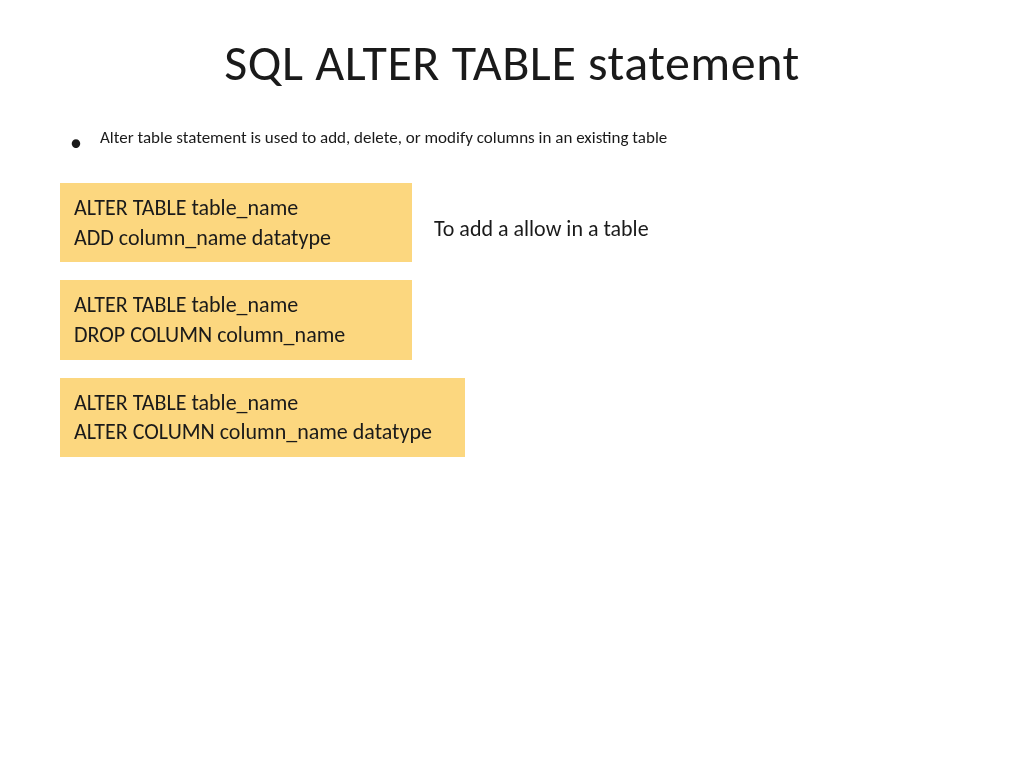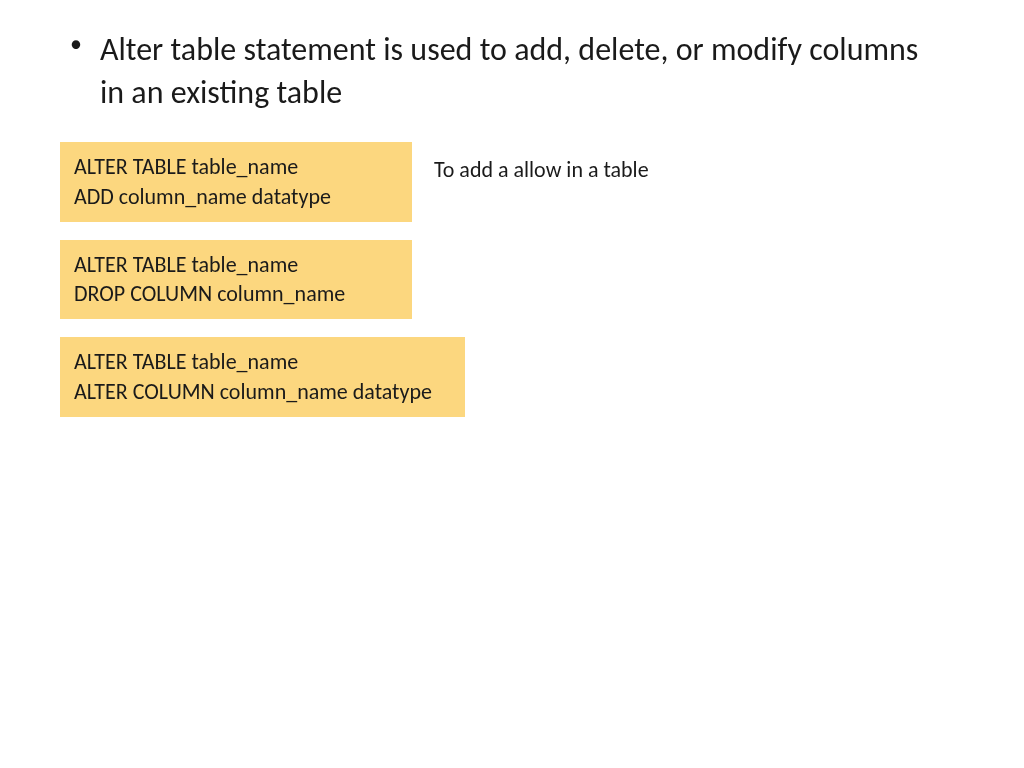--- a/index.html
+++ b/index.html
@@ -1,36 +1,37 @@
 <!DOCTYPE html>
 <html><head>
 <meta charset="utf-8">
 <style>
   * { box-sizing: border-box; margin: 0; padding: 0; }
   html, body { width: 1024px; height: 768px; background: #fff; font-family: Calibri, Arial, sans-serif; color: #1a1a1a; }
   .slide { width: 1024px; height: 768px; position: relative; padding: 28px 60px; }
   .title { font-size: 50px; font-weight: 400; text-align: center; margin-top: 4px; margin-bottom: 34px; letter-spacing: 0.5px; }
   .bullet-row { display: flex; align-items: flex-start; margin-left: 10px; margin-bottom: 28px; }
   .bullet { font-size: 24px; line-height: 1; margin-right: 18px; margin-top: 4px; }
-  .bullet-text { font-size: 32px; line-height: 1.35; max-width: 840px; }
-  .example-row { display: flex; align-items: flex-start; margin-bottom: 18px; }
+  .bullet-text { font-size: 17px; line-height: 1.35; max-width: 840px; }
+  .example-row { display: flex; align-items: center; margin-bottom: 18px; }
   .code-box { background: #fcd77f; padding: 10px 14px 10px 14px; font-size: 22px; line-height: 1.35; white-space: pre; margin-right: 22px; }
   .row1 .code-box { width: 352px; }
   .row2 .code-box { width: 352px; }
   .row3 .code-box { width: 405px; }
   .desc { font-size: 22px; line-height: 1.3; padding-top: 6px; }
   .row1 .desc { max-width: 400px; padding-top: 14px; }
   .row2 .desc { max-width: 480px; }
   .row3 .desc { max-width: 420px; }
 </style>
 </head>
 <body>
 
 <div class="slide">
 
+  <h1 class="title">SQL ALTER TABLE statement</h1>
 
   <div class="bullet-row">
     <span class="bullet">•</span>
     <span class="bullet-text">Alter table statement is used to add, delete, or modify columns in an existing table</span>
   </div>
 
   <div class="example-row row1">
     <div class="code-box">ALTER TABLE table_name
 ADD column_name datatype</div>
     <div class="desc">To add a allow in a table</div>

